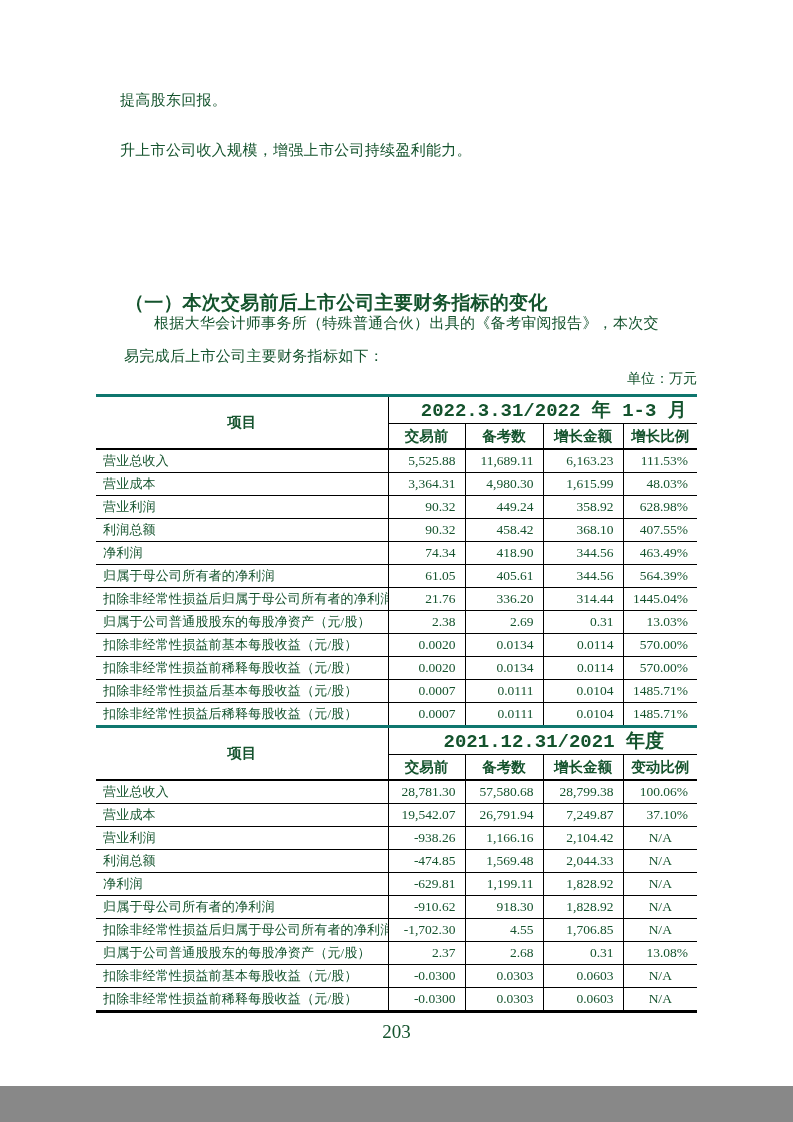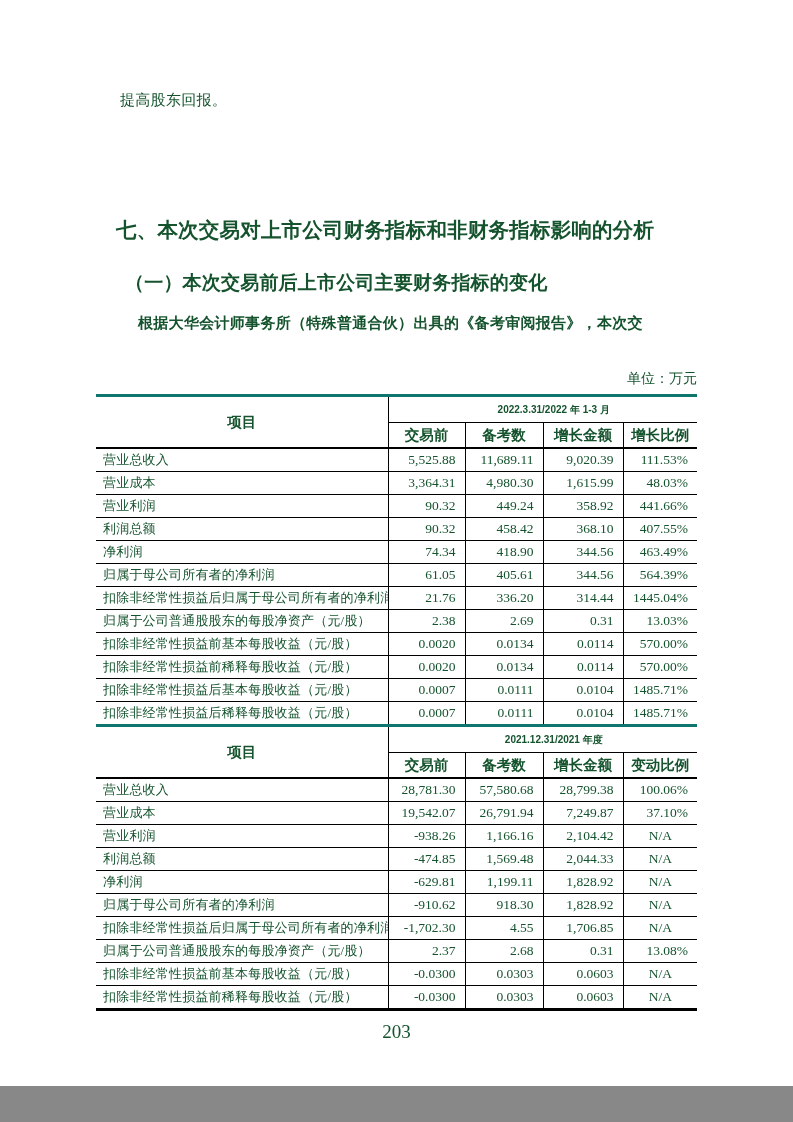--- a/index.html
+++ b/index.html
@@ -15,21 +15,21 @@
   .abs { position:absolute; }
   .bodytext { font-size:15px; line-height:33px; letter-spacing:0.3px; }
   .bodytext .line { white-space:nowrap; }
   .indent { padding-left:30px; }
   .h1 {
     font-family:"Liberation Sans","DejaVu Sans",sans-serif;
     font-weight:700; font-size:20.5px; white-space:nowrap; letter-spacing:0.2px;
   }
   .h2 {
     font-family:"Liberation Sans","DejaVu Sans",sans-serif;
-    font-weight:700; font-size:19px; white-space:nowrap; letter-spacing:0.2px;
+    font-weight:700; font-size:19px; white-space:nowrap; letter-spacing:0.2px;margin-top:20px;
   }
   .unit { width:601px; text-align:right; font-size:14px; }
 
   .fin-table {
     border-collapse: collapse;
     table-layout: fixed;
     width: 601px;
     border-top: 3px solid #0f766e;
   }
   .fin-table.last { border-bottom: 3px solid #000; }
@@ -37,22 +37,22 @@
     padding:0; margin:0;
     border-bottom: 1px solid #000;
     font-weight: normal;
     overflow: hidden;
   }
   .fin-table th {
     font-family:"Liberation Sans","DejaVu Sans",sans-serif;
     font-weight:700; font-size:14.5px; text-align:center;
   }
   .fin-table th.period {
-    font-family:Liberation Sans, sans-serif;
-    font-size:10px; height:25px;padding-left:22px;
+    font-family:Liberation Mono, monospace;
+    font-size:19px; height:25px;padding-left:22px;
   }
   .fin-table th.item  { border-bottom:2px solid #000; }
   .fin-table th.colh  { border-bottom:2px solid #000; height:24px; }
   .vline { border-left:1px solid #000; }
   .fin-table td {
     height:22px; font-size:13px; line-height:22px; white-space:nowrap;
   }
   .fin-table td.label { text-align:left;  padding-left:7px; letter-spacing:0.2px;}
   .fin-table td.num   { text-align:right; padding-right:9px; font-size:13.5px;}
   .fin-table td.na    { text-align:center; font-size:13.5px;margin-left:48px;}
@@ -62,28 +62,29 @@
 </head>
 <body>
 
 <div class="page">
 
   <div class="abs bodytext" style="top:84px; left:120px;">
     <div class="line">提高股东回报。</div>
   </div>
 
   <div class="abs bodytext" style="top:134px; left:120px;">
-  </div>
-
-  <div class="abs h1" style="top:216px; left:116px;">七、本次交易对上市公司财务指标和非财务指标影响的分析</div>
+    <div class="line">升上市公司收入规模，增强上市公司持续盈利能力。</div>
+  </div>
+
 
   <div class="abs h2" style="top:270px; left:125px;">（一）本次交易前后上市公司主要财务指标的变化</div>
 
-  <div class="abs bodytext" style="top:307px; left:108px;font-weight:bold;">
+  <div class="abs bodytext" style="top:307px; left:124px;">
     <div class="line indent">根据大华会计师事务所（特殊普通合伙）出具的《备考审阅报告》，本次交</div>
+    <div class="line">易完成后上市公司主要财务指标如下：</div>
   </div>
 
   <div class="abs unit" style="top:370px; left:96px;text-align:right;">单位：万元</div>
 
   <div class="abs" style="top:394px; left:96px;">
 
     <table class="fin-table">
       <colgroup>
         <col style="width:292px">
           <col style="width:77px">
@@ -101,36 +102,36 @@
           <th class="colh vline">备考数</th>
           <th class="colh vline">增长金额</th>
           <th class="colh vline">增长比例</th>
         </tr>
       </thead>
       <tbody>
           <tr>
             <td class="label">营业总收入</td>
             <td class="num vline">5,525.88</td>
             <td class="num vline">11,689.11</td>
-            <td class="num vline">9,020.39</td>
+            <td class="num vline">6,163.23</td>
             <td class="num vline">111.53%</td>
           </tr>
           <tr>
             <td class="label">营业成本</td>
             <td class="num vline">3,364.31</td>
             <td class="num vline">4,980.30</td>
             <td class="num vline">1,615.99</td>
             <td class="num vline">48.03%</td>
           </tr>
           <tr>
             <td class="label">营业利润</td>
             <td class="num vline">90.32</td>
             <td class="num vline">449.24</td>
             <td class="num vline">358.92</td>
-            <td class="num vline">441.66%</td>
+            <td class="num vline">628.98%</td>
           </tr>
           <tr>
             <td class="label">利润总额</td>
             <td class="num vline">90.32</td>
             <td class="num vline">458.42</td>
             <td class="num vline">368.10</td>
             <td class="num vline">407.55%</td>
           </tr>
           <tr>
             <td class="label">净利润</td>

